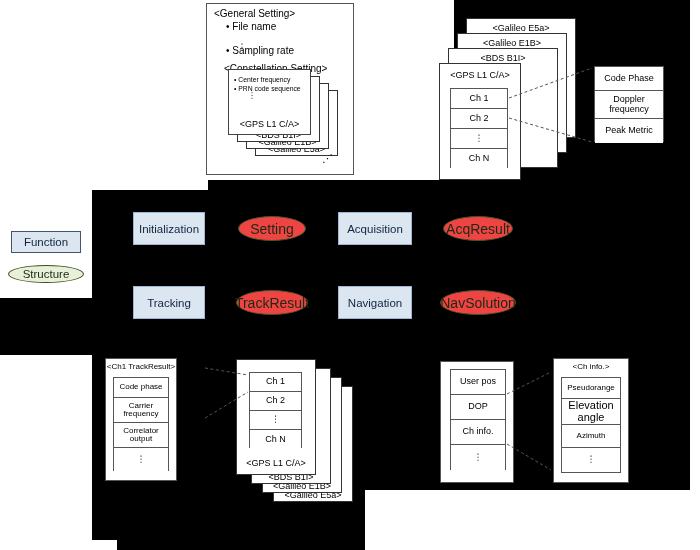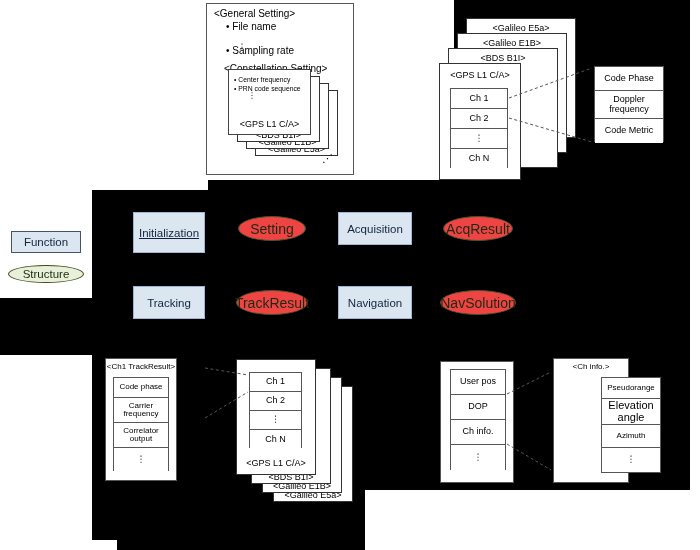--- a/index.html
+++ b/index.html
@@ -130,28 +130,28 @@
     <div class="field" style="height:20px;">Ch 1</div>
     <div class="field" style="height:20px;">Ch 2</div>
     <div class="field" style="height:20px;">⋮</div>
     <div class="field" style="height:20px;">Ch N</div>
   </div>
 
   <div class="fieldstack" style="left:594px;top:66px;width:70px;height:76px;border:1px solid #555;">
     <div class="field" style="height:24px;border-bottom:1px solid #555;">Code Phase</div>
     <div class="field" style="height:28px;border-bottom:1px solid #555;white-space:pre-line;"><span style="white-space:pre-line;">Doppler
 frequency</span></div>
-    <div class="field" style="height:24px;">Code Metric</div>
+    <div class="field" style="height:24px;">Peak Metric</div>
   </div>
 
   <div class="legendbox" style="left:3px;top:211px;width:86px;height:78px;background:#fff;"></div>
   <div class="legend-func" style="left:11px;top:231px;width:70px;height:22px;">Function</div>
   <div class="legend-struct" style="left:8px;top:265px;width:76px;height:18px;">Structure</div>
 
-  <div class="func" style="left:133px;top:212px;width:72px;height:41px;text-decoration:underline;">Initialization</div>
+  <div class="func" style="left:133px;top:212px;width:72px;height:33px;">Initialization</div>
   <div class="struct" style="left:238px;top:216px;width:68px;height:25px;">Setting</div>
   <div class="func" style="left:338px;top:212px;width:74px;height:33px;">Acquisition</div>
   <div class="struct" style="left:443px;top:216px;width:70px;height:25px;">AcqResult</div>
 
   <div class="func" style="left:133px;top:286px;width:72px;height:33px;">Tracking</div>
   <div class="struct" style="left:236px;top:290px;width:72px;height:25px;">TrackResult</div>
   <div class="func" style="left:338px;top:286px;width:74px;height:33px;">Navigation</div>
   <div class="struct" style="left:440px;top:290px;width:76px;height:25px;">NavSolution</div>
 
   <div class="box" style="left:105px;top:358px;width:72px;height:123px;border:1px solid #555;"></div>
@@ -191,21 +191,21 @@
   <div class="box" style="left:440px;top:361px;width:74px;height:122px;border:1px solid #555;"></div>
   <div class="fieldstack" style="left:450px;top:369px;width:56px;height:101px;">
     <div class="field" style="height:25px;">User pos</div>
     <div class="field" style="height:25px;">DOP</div>
     <div class="field" style="height:25px;text-align:right;">Ch info.</div>
     <div class="field" style="height:26px;font-size:9px;">⋮</div>
   </div>
 
   <div class="box" style="left:553px;top:358px;width:76px;height:125px;border:1px solid #555;"></div>
   <div class="panel-title" style="left:553px;top:362px;width:76px;font-size:8px;">&lt;Ch info.&gt;</div>
-  <div class="fieldstack" style="left:561px;top:377px;width:60px;height:96px;margin-left:40px;">
+  <div class="fieldstack" style="left:561px;top:377px;width:60px;height:96px;">
     <div class="field" style="height:21px;font-size:8px;">Pseudorange</div>
     <div class="field" style="height:26px;font-size:11px;">
         <span style="white-space:pre-line;">Elevation
 angle</span>
       </div>
     <div class="field" style="height:23px;font-size:8px;">Azimuth</div>
     <div class="field" style="height:24px;font-size:9px;">⋮</div>
   </div>
 
   <svg class="lines" viewBox="0 0 700 550">

